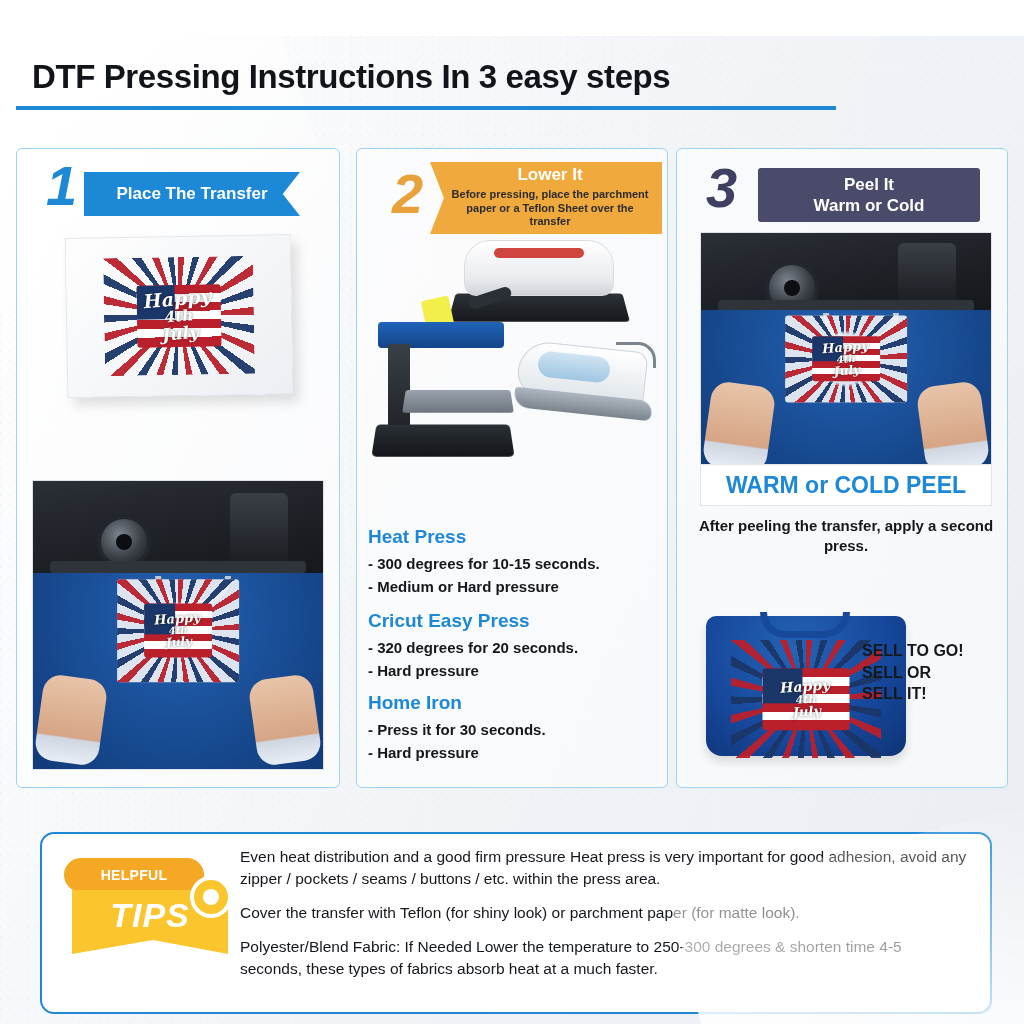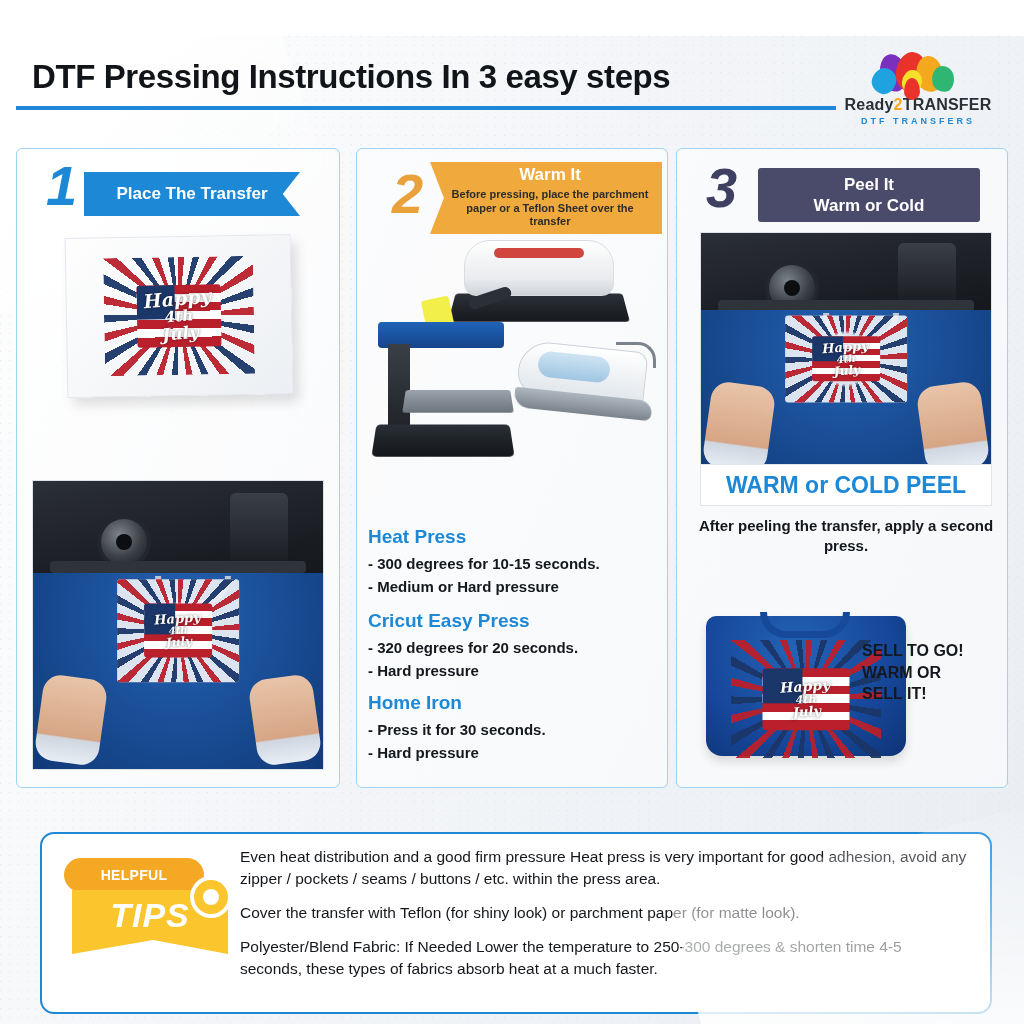--- a/index.html
+++ b/index.html
@@ -423,35 +423,20 @@
 </style>
 </head>
 <body>
 
 <div id="page">
 
   <div class="header">
     <div class="title">DTF Pressing Instructions In 3 easy steps</div>
     <div class="title-underline"></div>
 
-    <div class="logo">
-      <div class="logo-splash">
-        <span class="blob b1"></span>
-        <span class="blob b2"></span>
-        <span class="blob b3"></span>
-        <span class="blob b4"></span>
-        <span class="blob b5"></span>
-        <span class="blob b6"></span>
-        <span class="logo-drop"></span>
-      </div>
-      <div class="logo-name">
-        <span class="ready">Ready</span><span class="two">2</span><span class="ready">TRANSFER</span>
-      </div>
-      <div class="logo-sub">DTF TRANSFERS</div>
-    </div>
   </div>
 
   <div class="card" id="card1"></div>
   <div class="num" id="num1">1</div>
   <div class="ribbon" id="ribbon1">Place The Transfer</div>
 
   <div class="imgbox" id="film">
     <div class="flag-art">
       <div class="sun-rays"></div>
       <div class="flag-center">
@@ -487,21 +472,21 @@
         </div>
       </div>
     </div>
     <div class="pp-hand left"></div>
     <div class="pp-hand right"></div>
   </div>
 
   <div class="card" id="card2"></div>
   <div class="num" id="num2">2</div>
   <div class="ribbon" id="ribbon2">
-    <div class="r2-title">Warm It</div>
+    <div class="r2-title">Lower It</div>
     <div class="r2-sub">Before pressing, place the parchment paper or a Teflon Sheet over the transfer</div>
   </div>
 
   <div class="imgbox" id="machines">
     <div class="easypress">
       <div class="base"></div>
       <div class="body"></div>
       <div class="stripe"></div>
     </div>
     <div class="heatpress">
@@ -584,21 +569,21 @@
           <div class="l1">Happy</div>
           <div class="l2">4th</div>
           <div class="l3">July</div>
         </div>
       </div>
     </div>
   </div>
 
   <div id="readytxt">
     <div>SELL TO GO!</div>
-    <div>WARM OR</div>
+    <div>SELL OR</div>
     <div>SELL IT!</div>
   </div>
 
   <div id="tips"></div>
   <div class="tips-badge">
     <div class="ribbon-top">HELPFUL</div>
     <div class="flag">
       <span>TIPS</span>
     </div>
     <div class="sun"></div>

